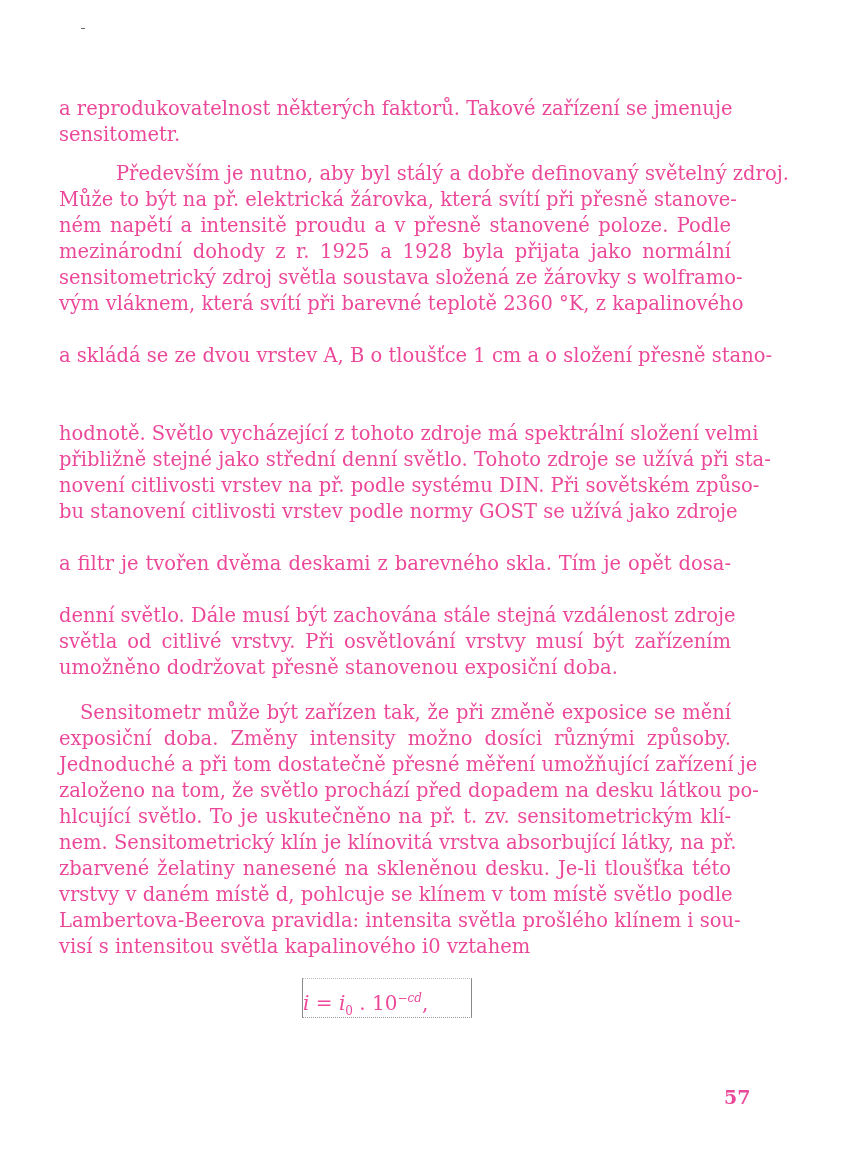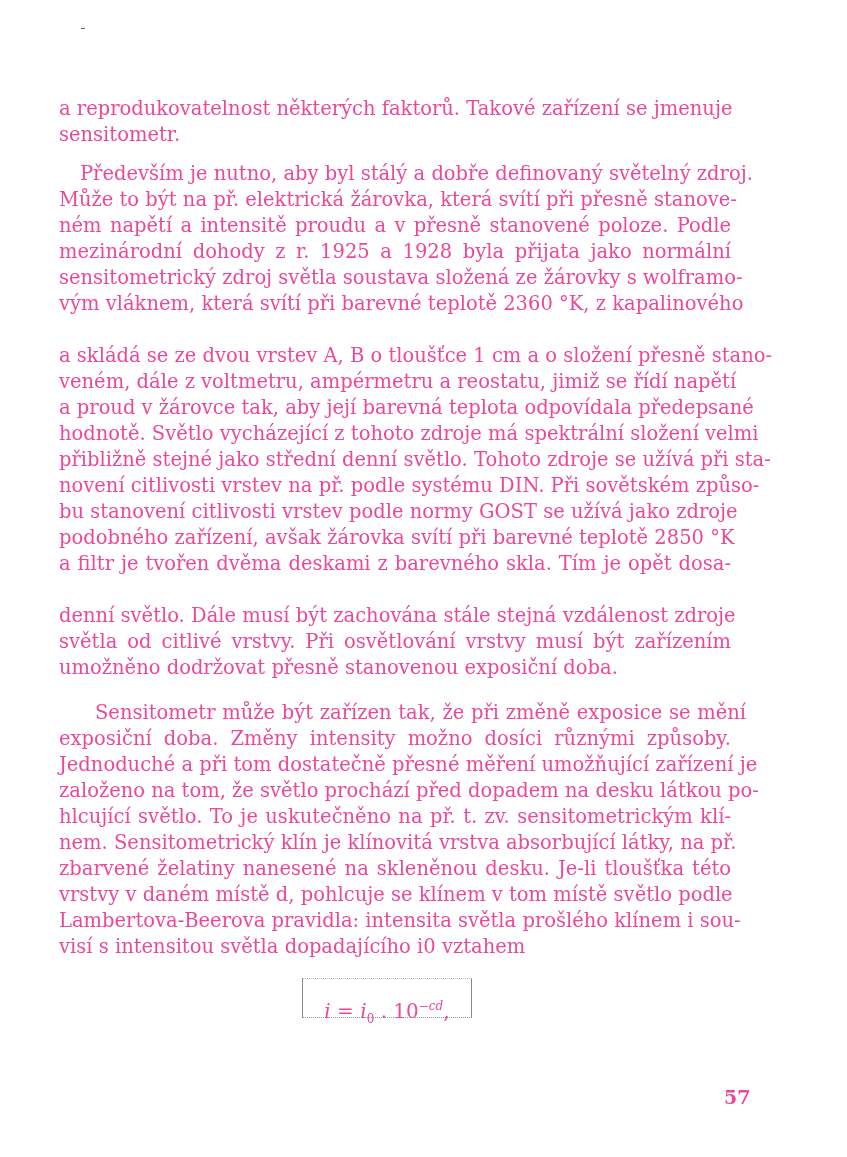--- a/index.html
+++ b/index.html
@@ -13,65 +13,62 @@
     position: absolute; left: 59px; width: 672px;
     font-size: 19.5px; line-height: 26px; white-space: nowrap;
     text-align: justify; text-align-last: justify;
   }
   .line.last { text-align-last: left; }
   .line.indent { left: 80px; width: 651px; }
   .formula {
     position: absolute; left: 302px; top: 962px; width: 168px; height: 38px;
     border-left: 1px solid #888; border-right: 1px solid #888;
     border-top: 1px dotted #bbb; border-bottom: 1px dotted #999;
-    font-size: 20px; line-height: 55px; text-align: center; font-style: italic;
+    font-size: 20px; line-height: 38px; font-style: italic;
   }
   .formula sup { font-size: 12px; }
   .formula sub { font-size: 12px; }
   .pagenum { position: absolute; left: 700px; top: 1070px; font-size: 19px; font-weight: bold; margin-left: 24px; }
   .speck { position: absolute; left: 81px; top: 12px; width: 4px; height: 1px; background: #666; }
 </style>
 </head>
 <body>
 
 <div class="page">
   <div class="speck"></div>
 
   <div class="line" style="top:80px;">a reprodukovatelnost některých faktorů. Takové zařízení se jmenuje</div>
   <div class="line last" style="top:106px;">sensitometr.</div>
 
-  <div class="line indent" style="top:145px;">Především je nutno, aby byl stálý a dobře definovaný světelný zdroj.</div>
+  <div class="line indent" style="top:145px;margin-left:36px;">Především je nutno, aby byl stálý a dobře definovaný světelný zdroj.</div>
   <div class="line" style="top:171px;">Může to být na př. elektrická žárovka, která svítí při přesně stanove-</div>
   <div class="line" style="top:197px;">ném napětí a intensitě proudu a v přesně stanovené poloze. Podle</div>
   <div class="line" style="top:223px;">mezinárodní dohody z r. 1925 a 1928 byla přijata jako normální</div>
   <div class="line" style="top:249px;">sensitometrický zdroj světla soustava složená ze žárovky s wolframo-</div>
   <div class="line" style="top:275px;">vým vláknem, která svítí při barevné teplotě 2360 °K, z kapalinového</div>
   <div class="line" style="top:327px;">a skládá se ze dvou vrstev A, B o tloušťce 1 cm a o složení přesně stano-</div>
-  <div class="line" style="top:353px;">veném, dále z voltmetru, ampérmetru a reostatu, jimiž se řídí napětí</div>
-  <div class="line" style="top:379px;">a proud v žárovce tak, aby její barevná teplota odpovídala předepsané</div>
   <div class="line" style="top:405px;">hodnotě. Světlo vycházející z tohoto zdroje má spektrální složení velmi</div>
   <div class="line" style="top:431px;">přibližně stejné jako střední denní světlo. Tohoto zdroje se užívá při sta-</div>
   <div class="line" style="top:457px;">novení citlivosti vrstev na př. podle systému DIN. Při sovětském způso-</div>
   <div class="line" style="top:483px;">bu stanovení citlivosti vrstev podle normy GOST se užívá jako zdroje</div>
-  <div class="line" style="top:509px;">podobného zařízení, avšak žárovka svítí při barevné teplotě 2850 °K</div>
   <div class="line" style="top:535px;">a filtr je tvořen dvěma deskami z barevného skla. Tím je opět dosa-</div>
   <div class="line" style="top:587px;">denní světlo. Dále musí být zachována stále stejná vzdálenost zdroje</div>
   <div class="line" style="top:613px;">světla od citlivé vrstvy. Při osvětlování vrstvy musí být zařízením</div>
   <div class="line last" style="top:639px;">umožněno dodržovat přesně stanovenou exposiční doba.</div>
 
-  <div class="line indent" style="top:684px;margin-left:15px;">Sensitometr může být zařízen tak, že při změně exposice se mění</div>
+  <div class="line indent" style="top:684px;">Sensitometr může být zařízen tak, že při změně exposice se mění</div>
   <div class="line" style="top:710px;">exposiční doba. Změny intensity možno dosíci různými způsoby.</div>
   <div class="line" style="top:736px;">Jednoduché a při tom dostatečně přesné měření umožňující zařízení je</div>
   <div class="line" style="top:762px;">založeno na tom, že světlo prochází před dopadem na desku látkou po-</div>
   <div class="line" style="top:788px;">hlcující světlo. To je uskutečněno na př. t. zv. sensitometrickým klí-</div>
   <div class="line" style="top:814px;">nem. Sensitometrický klín je klínovitá vrstva absorbující látky, na př.</div>
   <div class="line" style="top:840px;">zbarvené želatiny nanesené na skleněnou desku. Je-li tloušťka této</div>
   <div class="line" style="top:866px;">vrstvy v daném místě d, pohlcuje se klínem v tom místě světlo podle</div>
   <div class="line" style="top:892px;">Lambertova-Beerova pravidla: intensita světla prošlého klínem i sou-</div>
-  <div class="line last" style="top:918px;">visí s intensitou světla dopadajícího i0 vztahem</div>
+  <div class="line last" style="top:918px;">visí s intensitou světla kapalinového i0 vztahem</div>
 
   <div class="formula">
     <span>i</span>
     <span style="font-style:normal;">=</span>
     <span>i</span><sub style="font-style:normal;">0</sub>
     <span style="font-style:normal;">.</span>
     <span style="font-style:normal;">10</span><sup>−cd</sup><span style="font-style:normal;">,</span>
   </div>
 
 

